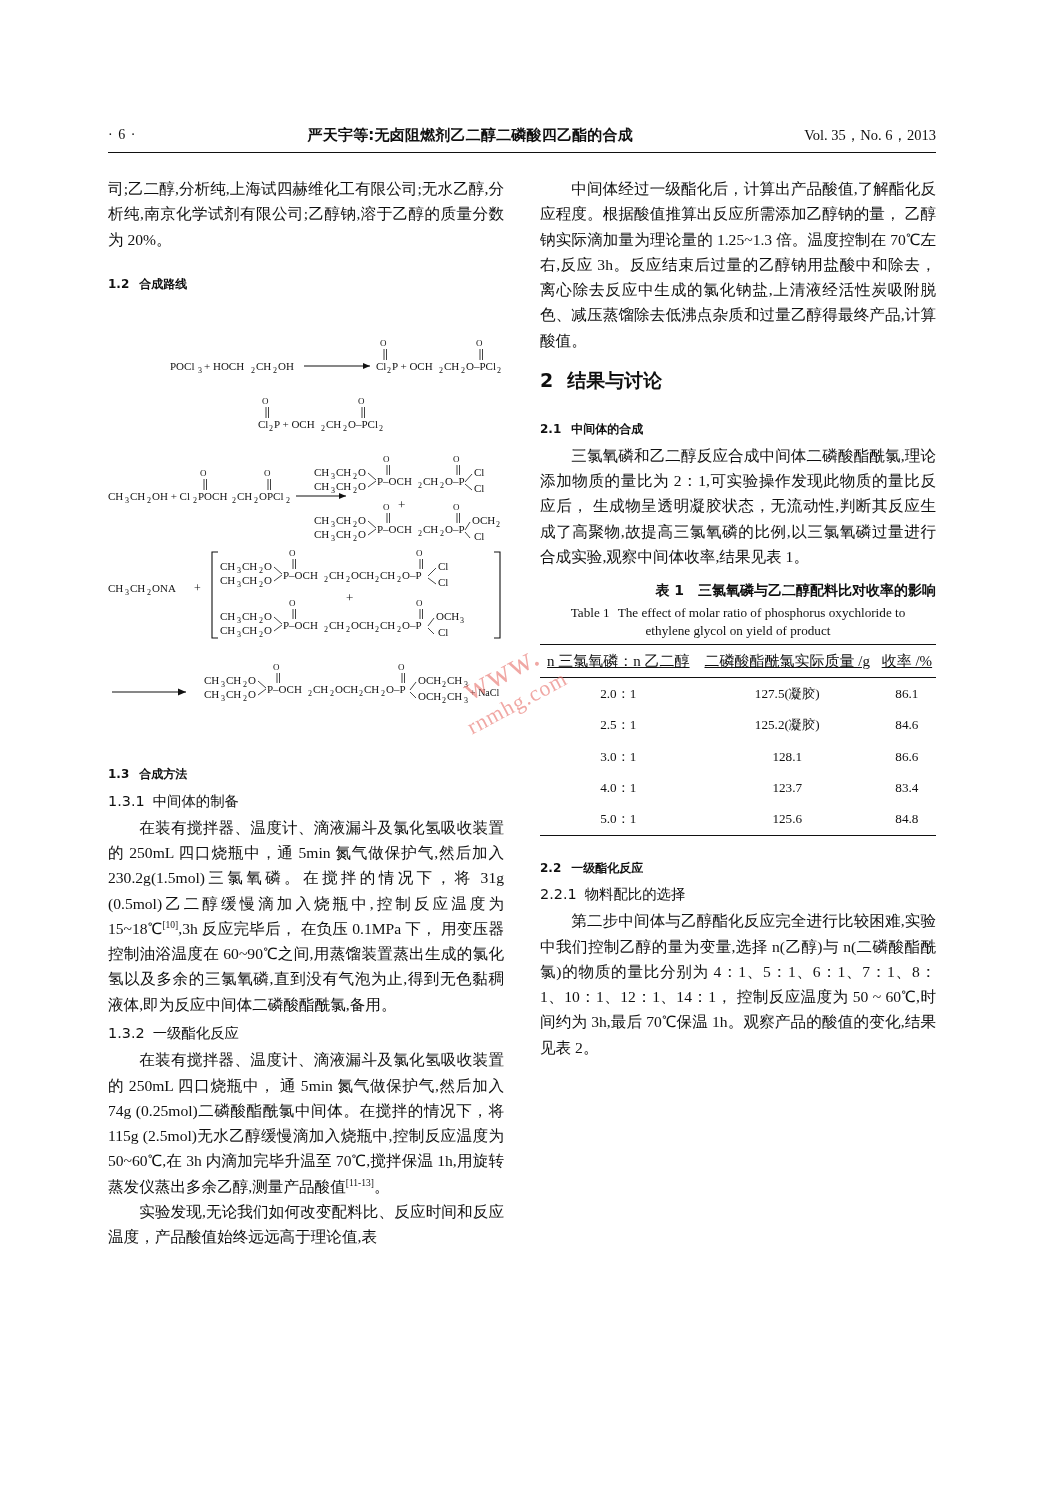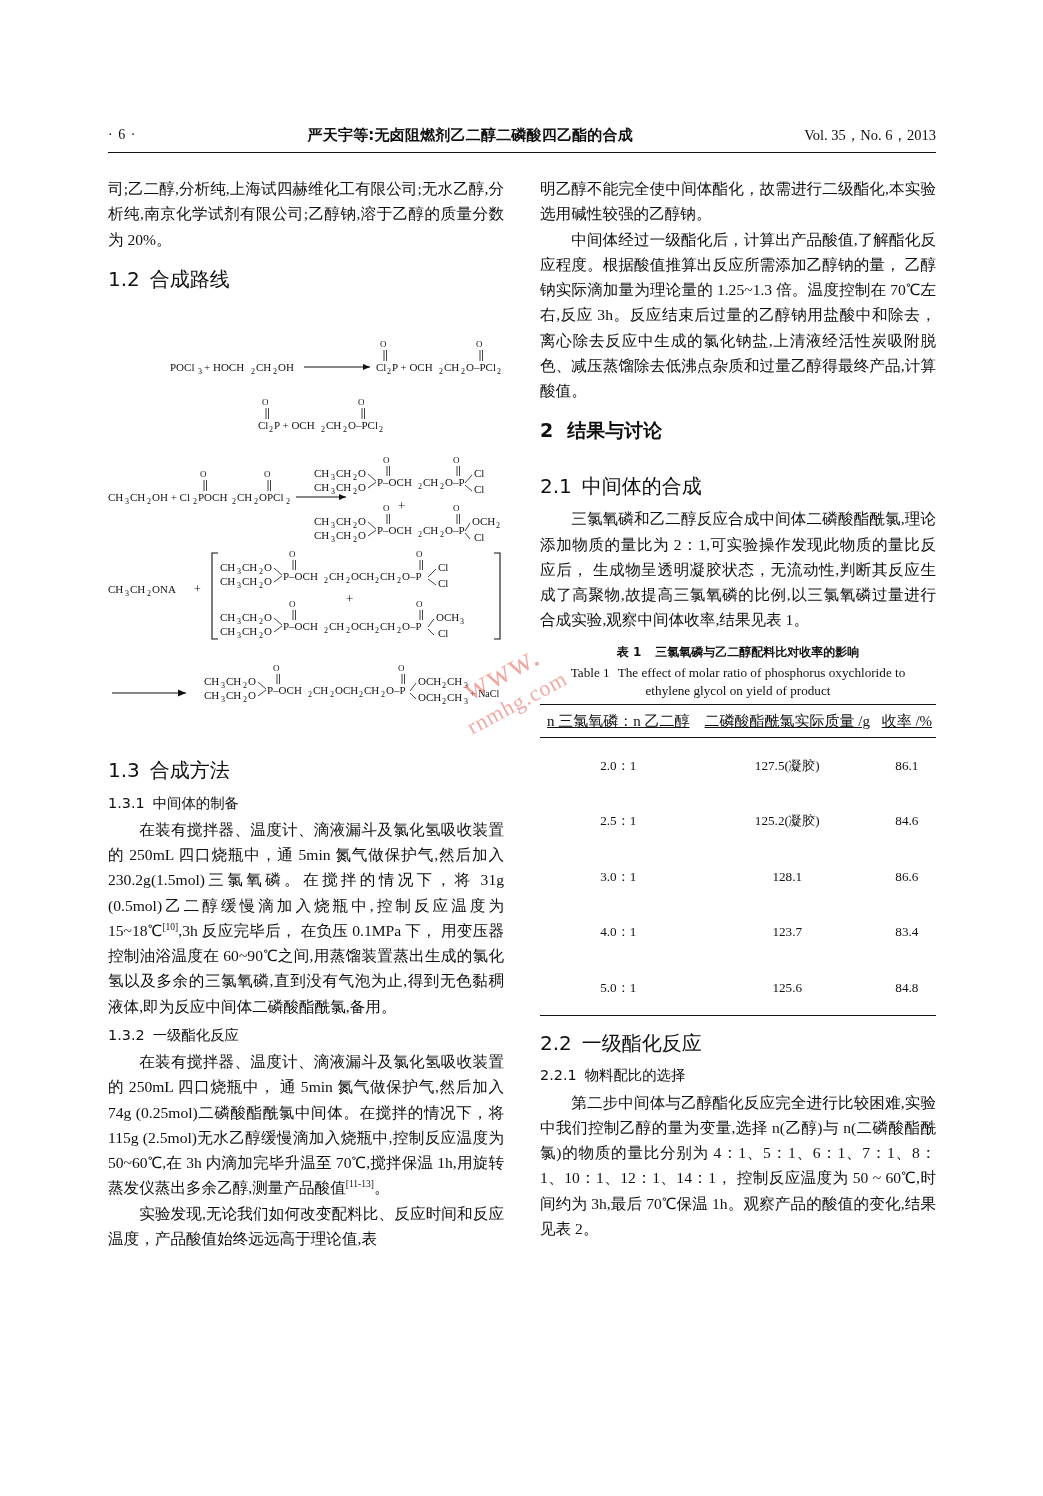--- a/index.html
+++ b/index.html
@@ -66,23 +66,23 @@
     text-align: justify;
   }
   .col.left { left: 108px; }
   .col.right { left: 540px; }
 
   p { margin: 0; text-indent: 0; }
   p.ind { text-indent: 2em; }
 
   .h2 {
     font-family: "DejaVu Sans", sans-serif;
-    font-weight: normal;
-    font-size: 20px;
-    margin: 11px 0 4px 0;
+    font-weight: bold;
+    font-size: 12px;
+    margin: 23px 0 4px 0;
   }
   .h2 .num { margin-right: 10px; }
   .h3 {
     font-family: "DejaVu Sans", sans-serif;
     font-size: 14.4px;
     margin: 5px 0 2px 0;
   }
   .h3 .num { margin-right: 8px; }
   .h1 {
     font-family: "DejaVu Sans", sans-serif;
@@ -100,41 +100,41 @@
     width: 396px;
     height: 440px;
     margin: 8px 0 4px 0;
     font-family: "Liberation Serif", serif;
   }
   .scheme svg { display: block; }
 
   
   .tbl-caption {
     font-family: "DejaVu Sans", sans-serif;
-    font-size: 12px;
+    font-size: 14px;
     font-weight: bold;
-    text-align: center;
+    text-align: right;
     margin: 10px 0 2px 0;
   }
   .tbl-caption .num { margin-right: 14px; }
   .tbl-en {
     font-size: 13.2px;
     text-align: center;
     line-height: 1.35;
     margin-bottom: 4px;
   }
   .tbl-en .lbl { margin-right: 8px; }
   table.data {
     border-collapse: collapse;
     width: 396px;
     font-size: 13.2px;
   }
   table.data th, table.data td {
     text-align: center;
-    padding: 17px 2px;
+    padding: 5px 2px;
     font-weight: normal;
   }
   table.data thead th {
     border-top: 1.4px solid #111;
     border-bottom: 0.9px solid #111;
     font-size: 15px;
     padding: 4px 2px;
     text-decoration: underline;
   }
   table.data tbody tr:last-child td {
@@ -445,21 +445,20 @@
 
     <div class="h3">
       <span class="num">1.3.2</span><span>一级酯化反应</span>
     </div>
     <p class="ind"><span>在装有搅拌器、温度计、滴液漏斗及氯化氢吸收装置的 250mL 四口烧瓶中， 通 5min 氮气做保护气,然后加入 74g (0.25mol)二磷酸酯酰氯中间体。在搅拌的情况下，将 115g (2.5mol)无水乙醇缓慢滴加入烧瓶中,控制反应温度为 50~60℃,在 3h 内滴加完毕升温至 70℃,搅拌保温 1h,用旋转蒸发仪蒸出多余乙醇,测量产品酸值</span><sup>[11-13]</sup><span>。</span></p>
     <p class="ind">实验发现,无论我们如何改变配料比、反应时间和反应温度，产品酸值始终远远高于理论值,表</p>
   </div>
 
   <div class="col right">
 
-    <p>明乙醇不能完全使中间体酯化，故需进行二级酯化,本实验选用碱性较强的乙醇钠。</p>
 
     <p class="ind">中间体经过一级酯化后，计算出产品酸值,了解酯化反应程度。根据酸值推算出反应所需添加乙醇钠的量， 乙醇钠实际滴加量为理论量的 1.25~1.3 倍。温度控制在 70℃左右,反应 3h。反应结束后过量的乙醇钠用盐酸中和除去， 离心除去反应中生成的氯化钠盐,上清液经活性炭吸附脱色、减压蒸馏除去低沸点杂质和过量乙醇得最终产品,计算酸值。</p>
 
     <div class="h1">
       <span class="num">2</span><span>结果与讨论</span>
     </div>
 
     <div class="h2">
       <span class="num">2.1</span><span>中间体的合成</span>
     </div>

